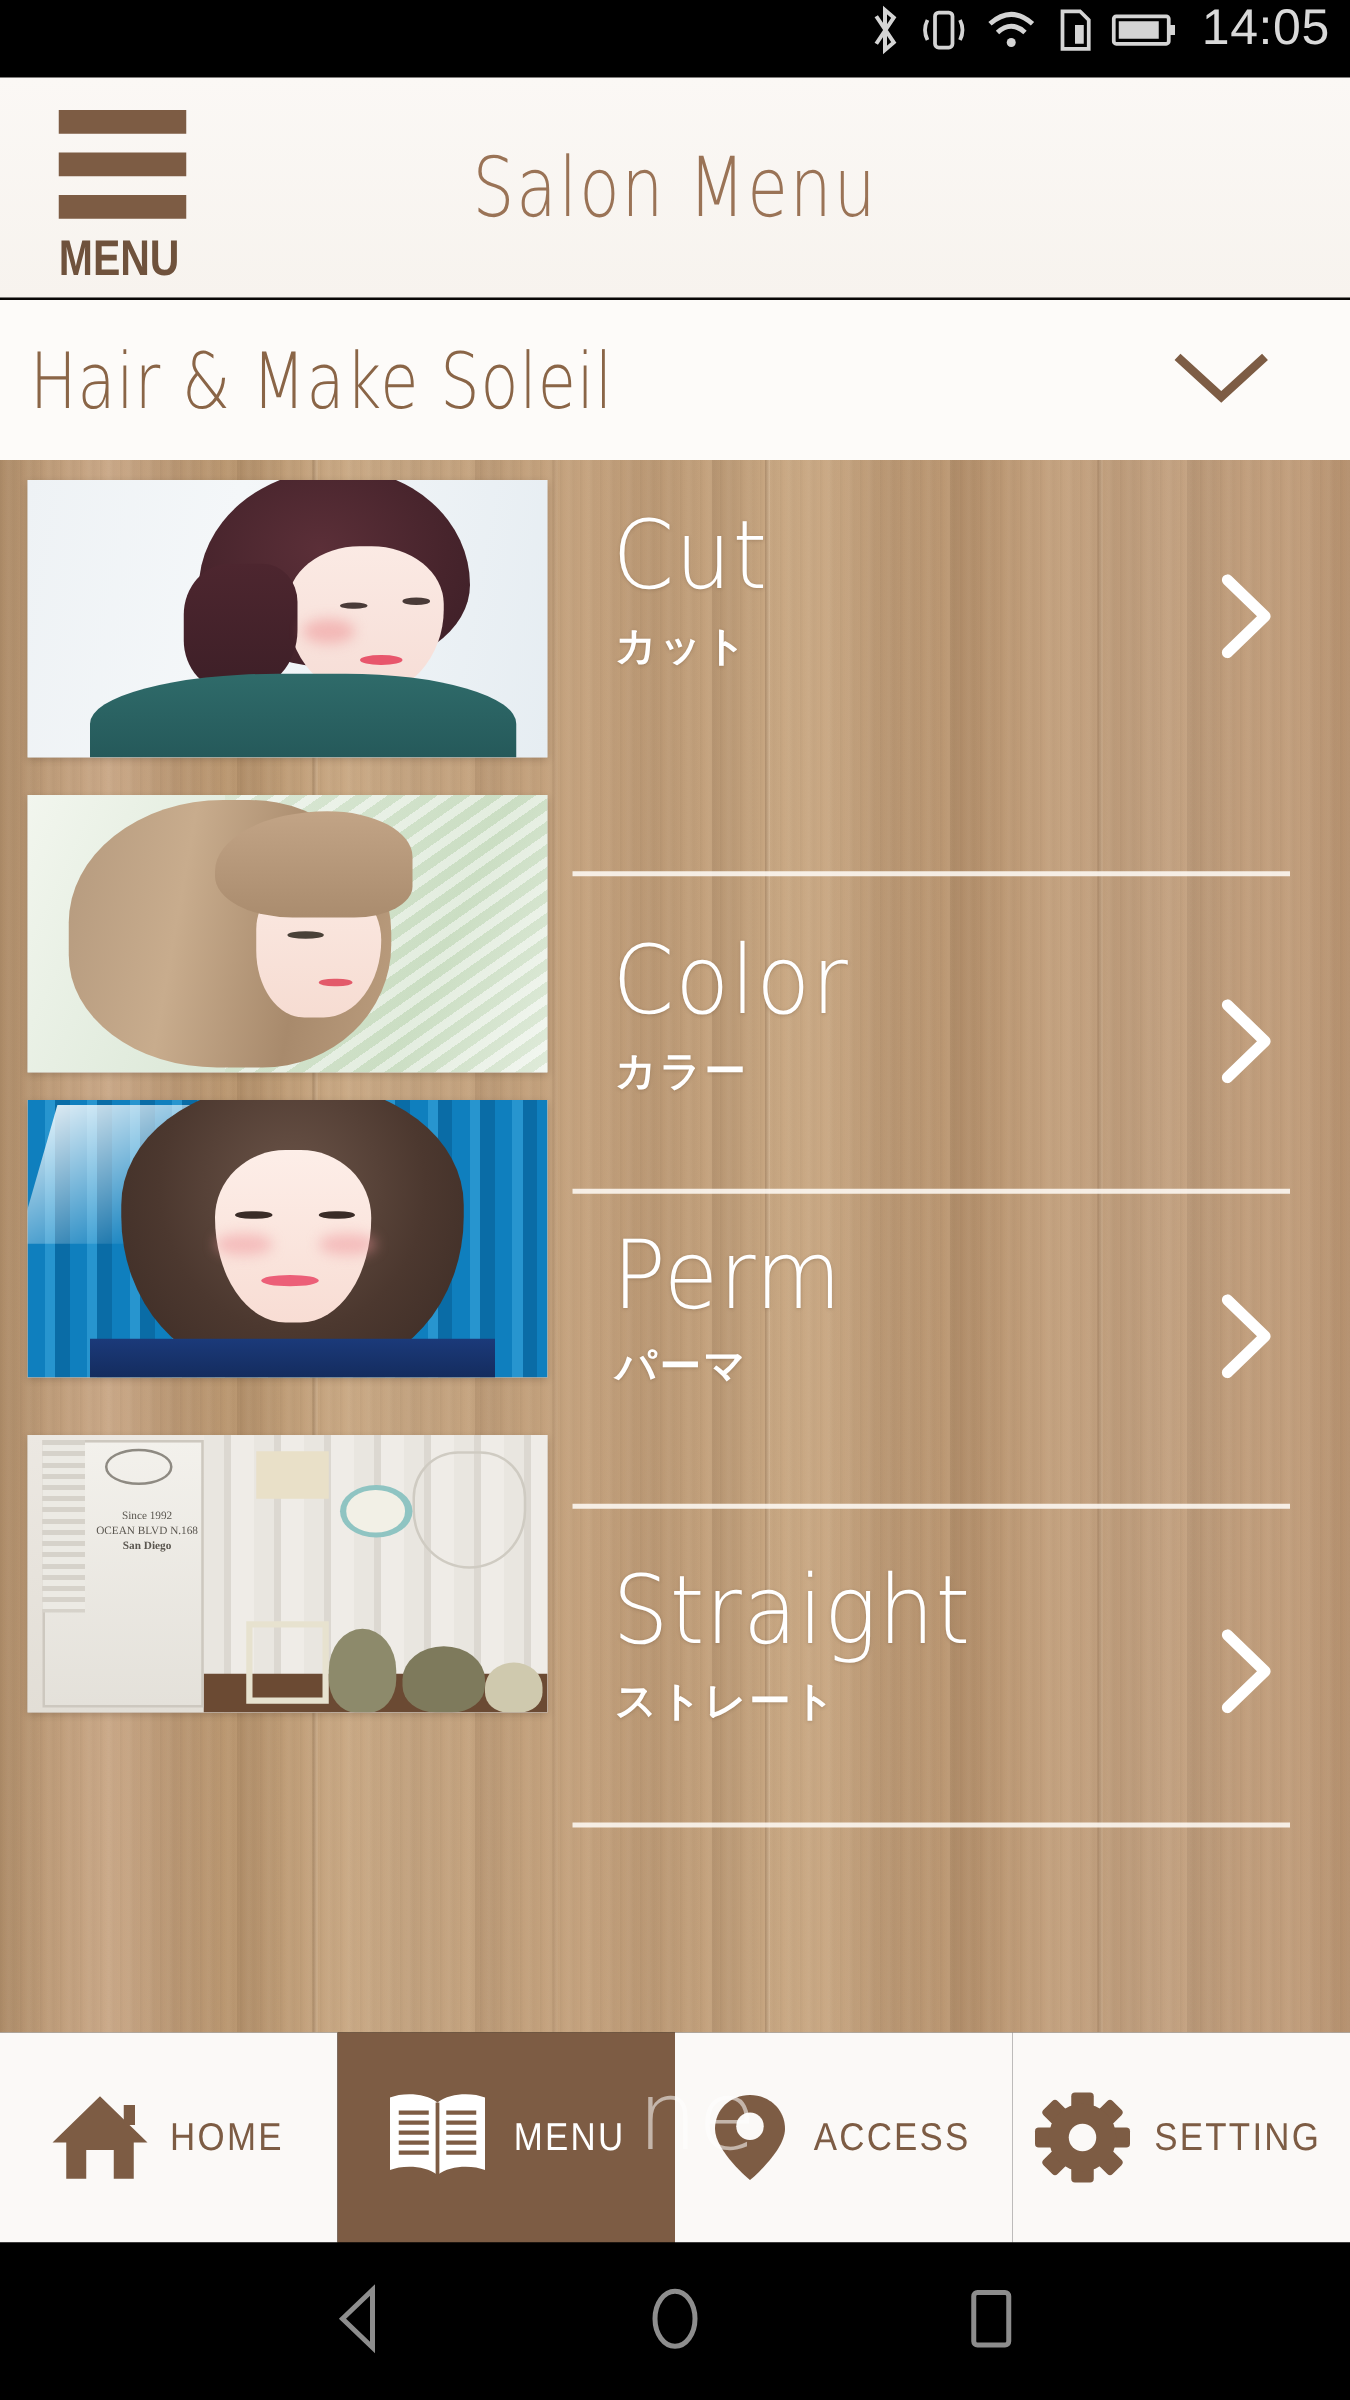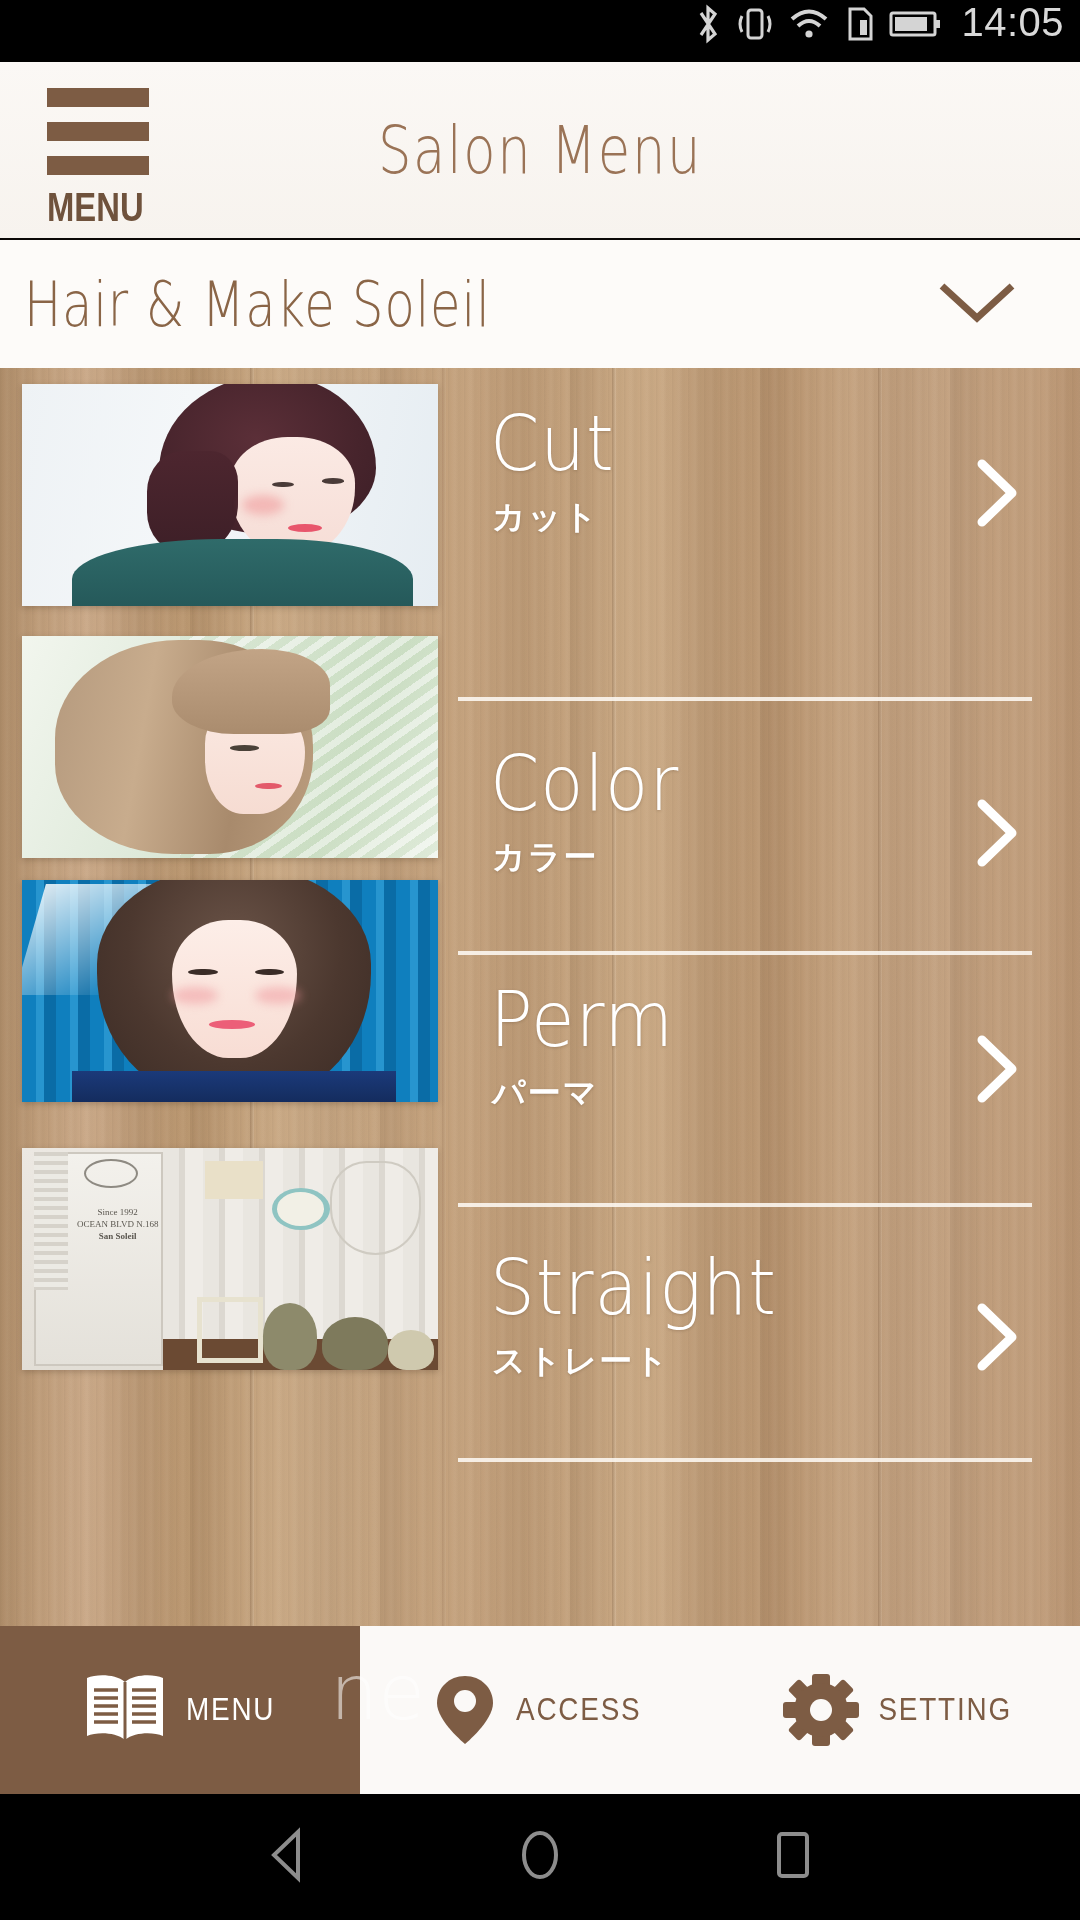--- a/index.html
+++ b/index.html
@@ -290,21 +290,21 @@
     <div class="divider" style="top:835px"></div>
     <div class="row" style="top:756px;height:252px">
       <div class="thumb" style="top:24px;height:222px">
         <div class="tD">
           <div class="wall"></div>
           <div class="floor"></div>
           <div class="wire"></div>
           <div class="door"></div>
           <div class="louver"></div>
           <div class="stamp"></div>
-          <div class="txt">Since 1992<br>OCEAN BLVD N.168<br><b>San Soleil</b></div>
+          <div class="txt">Since 1992<br>OCEAN BLVD N.168<br><b>San Diego</b></div>
           <div class="paper"></div>
           <div class="clock"></div>
           <div class="clockface"></div>
           <div class="frame"></div>
           <div class="plant" style="left:58%;width:13%;height:30%"></div>
           <div class="plant" style="left:72%;width:16%;height:24%;background:#7e7a5c"></div>
           <div class="plant" style="left:88%;width:11%;height:18%;background:#cfc9ae"></div>
         </div>
       </div>
       <div class="mtitle" style="left:490px;top:126px">Straight</div>
@@ -314,20 +314,29 @@
           <path d="M14 8 L44 37 L14 66" fill="none" stroke="#ffffff" stroke-width="9" stroke-linecap="round" stroke-linejoin="round"></path>
         </svg>
       </span>
     </div>
 
     <div class="divider" style="top:1090px"></div>
   </div>
 
   <div class="tabbar">
 
+    <div class="tab">
+      <span class="ico">
+        <svg width="82" height="76" viewBox="0 0 82 76">
+          <path d="M41 5 L79 42 L68 42 L68 71 L52 71 L52 48 L30 48 L30 71 L14 71 L14 42 L3 42 Z" fill="#7d5c44"></path>
+          <rect x="60" y="12" width="9" height="16" fill="#7d5c44"></rect>
+        </svg>
+      </span>
+      <span class="tlabel">HOME</span>
+    </div>
 
 
     <div class="tab active">
       <span class="ico">
         <svg width="92" height="78" viewBox="0 0 92 78">
           <path d="M46 12 C36 4 18 4 8 8 L8 66 C18 62 36 62 46 70 Z" fill="#ffffff"></path>
           <path d="M46 12 C56 4 74 4 84 8 L84 66 C74 62 56 62 46 70 Z" fill="#ffffff"></path>
           <g stroke="#7d5c44" stroke-width="3.4">
             <path d="M15 20 h24 M15 28 h24 M15 36 h24 M15 44 h24 M15 52 h24"></path>
             <path d="M53 20 h24 M53 28 h24 M53 36 h24 M53 44 h24 M53 52 h24"></path>

